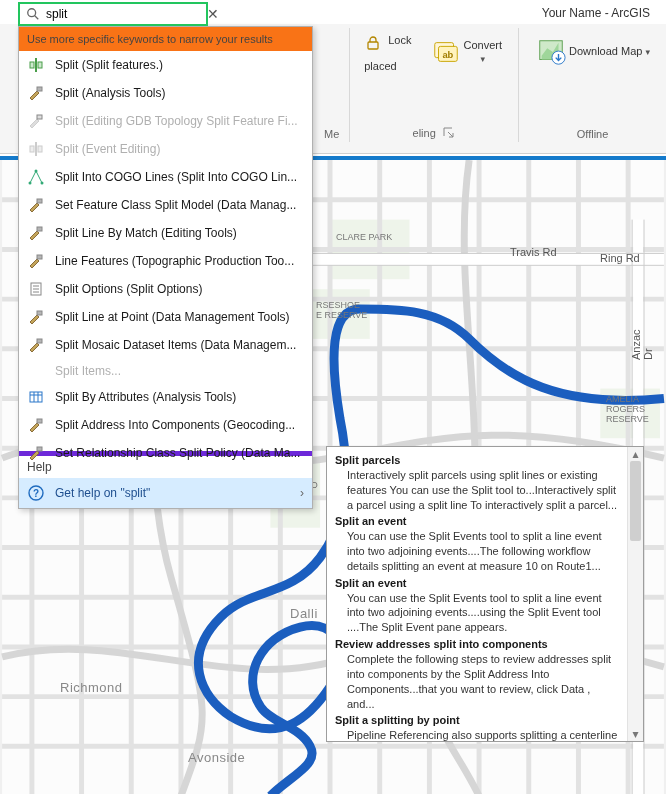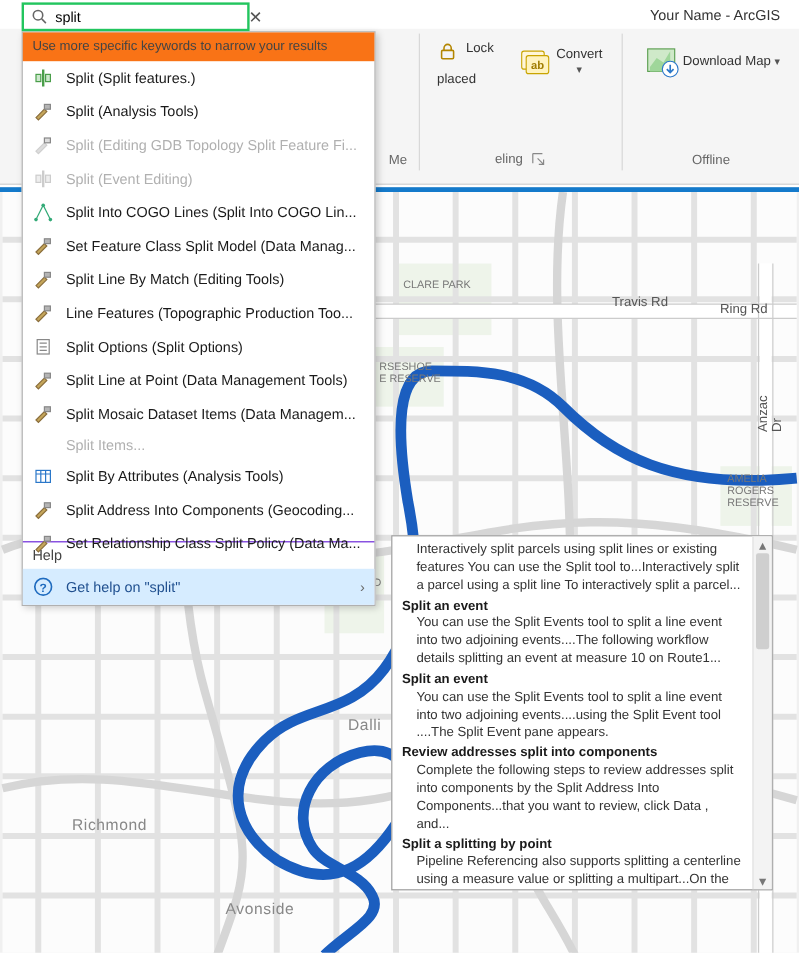--- a/index.html
+++ b/index.html
@@ -11,21 +11,21 @@
 .searchbox input { flex: 1; border: none; outline: none; font-size: 12px; font-family: inherit; }
 .searchbox .clear { color: #555; font-size: 14px; line-height: 1; cursor: pointer; }
 .dropdown { position: absolute; left: 18px; top: 2px; width: 295px; background: #fff; border: 1px solid #b0b0b0; box-shadow: 2px 2px 6px rgba(0,0,0,0.2); z-index: 20; }
 .dd-hint { background: #f97316; padding: 6px 8px; color: #444; font-size: 11px; }
 .dd-items { max-height: 400px; }
 .dd-item { display: flex; align-items: center; gap: 10px; padding: 5px 8px; cursor: pointer; }
 .dd-item.disabled { color: #b0b0b0; cursor: default; }
 .dd-icon { width: 18px; height: 18px; flex: 0 0 18px; display: flex; align-items: center; justify-content: center; }
 .dd-label { flex: 1; white-space: nowrap; overflow: hidden; text-overflow: ellipsis; font-size: 12px; }
 .dd-item.indent { padding-left: 36px; }
-.dd-help-header { padding: 4px 8px; color: #444; border-top: 1px solid #6d28d9; }
+.dd-help-header { padding: 4px 8px; color: #444; border-top: 5px solid #6d28d9; }
 .dd-help { display: flex; align-items: center; gap: 10px; padding: 6px 8px; background: #d6ecff; color: #1f4f8f; cursor: pointer; }
 .dd-help .arrow { margin-left: auto; color: #6a6a6a; }
 .ribbon-right { position: absolute; right: 0; top: 4px; display: flex; gap: 0; }
 .ribbon-group { padding: 4px 10px 2px 10px; border-right: 1px solid #d8d8d8; display: flex; flex-direction: column; align-items: center; min-height: 114px; }
 .ribbon-group:last-child { border-right: none; }
 .rg-body { display: flex; align-items: flex-start; gap: 8px; flex: 1; }
 .rg-vbtn { display: flex; flex-direction: row; align-items: center; gap: 2px; padding: 4px 6px; cursor: pointer; text-align: center; min-width: 50px; }
 .rg-vbtn-icon { width: 32px; height: 32px; display: flex; align-items: center; justify-content: center; }
 .rg-vbtn-label { font-size: 11px; line-height: 1.2; color: #333; }
 .rg-sidecol { display: flex; flex-direction: column; gap: 4px; }
@@ -310,35 +310,36 @@
     <g stroke="#ccc" stroke-width="1" fill="none">
       <path d="M310 94 H666 M310 106 H666"></path>
       <path d="M634 60 V640 M646 60 V640"></path>
     </g>
 
     <path d="M666 240 C 560 250, 510 220, 470 180 C 440 150, 400 150, 360 150 C 330 150, 330 200, 340 260 C 350 310, 350 360, 320 400 C 290 440, 250 430, 220 460 C 180 500, 200 540, 230 560 C 280 590, 310 560, 330 530 C 350 500, 340 460, 300 470 C 260 480, 240 520, 260 550 C 270 566, 300 570, 310 590 C 320 608, 290 620, 270 640" fill="none" stroke="#1b5ebf" stroke-width="9"></path>
   </svg>
   <div class="maplbl" style="left:180px;top:318px;font-size:13px;">Shirley</div>
   <div class="maplbl" style="left:60px;top:520px;font-size:13px;">Richmond</div>
   <div class="maplbl" style="left:188px;top:590px;font-size:13px;">Avonside</div>
-  <div class="maplbl" style="left:290px;top:436px;font-size:13px;">Dalli</div>
+  <div class="maplbl" style="left:290px;top:446px;font-size:13px;">Dalli</div>
   <div class="resvlbl" style="left:336px;top:72px;">CLARE PARK</div>
   <div class="resvlbl" style="left:270px;top:320px;white-space:pre;">BURWOOD
 PARK</div>
   <div class="resvlbl" style="left:316px;top:140px;white-space:pre;">RSESHOE
 E RESERVE</div>
   <div class="resvlbl" style="left:606px;top:234px;white-space:pre;">AMELIA
 ROGERS
 RESERVE</div>
   <div class="roadlbl" style="left:510px;top:86px;">Travis Rd</div>
   <div class="roadlbl" style="left:600px;top:92px;">Ring Rd</div>
   <div class="roadlbl" style="left:630px;top:200px;transform:rotate(-90deg);transform-origin:left top;">Anzac Dr</div>
 
   <div class="help-panel">
     <div class="help-content" id="help-content">
+        <h4>Split parcels</h4>
         <p>Interactively split parcels using split lines or existing features You can use the Split tool to...Interactively split a parcel using a split line To interactively split a parcel...</p>
         <h4>Split an event</h4>
         <p>You can use the Split Events tool to split a line event into two adjoining events....The following workflow details splitting an event at measure 10 on Route1...</p>
         <h4>Split an event</h4>
         <p>You can use the Split Events tool to split a line event into two adjoining events....using the Split Event tool ....The Split Event pane appears.</p>
         <h4>Review addresses split into components</h4>
         <p>Complete the following steps to review addresses split into components by the Split Address Into Components...that you want to review, click Data , and...</p>
         <h4>Split a splitting by point</h4>
         <p>Pipeline Referencing also supports splitting a centerline using a measure value or splitting a multipart...On the Location Referencing tab, click Split Centerline , and...</p>
       </div>

